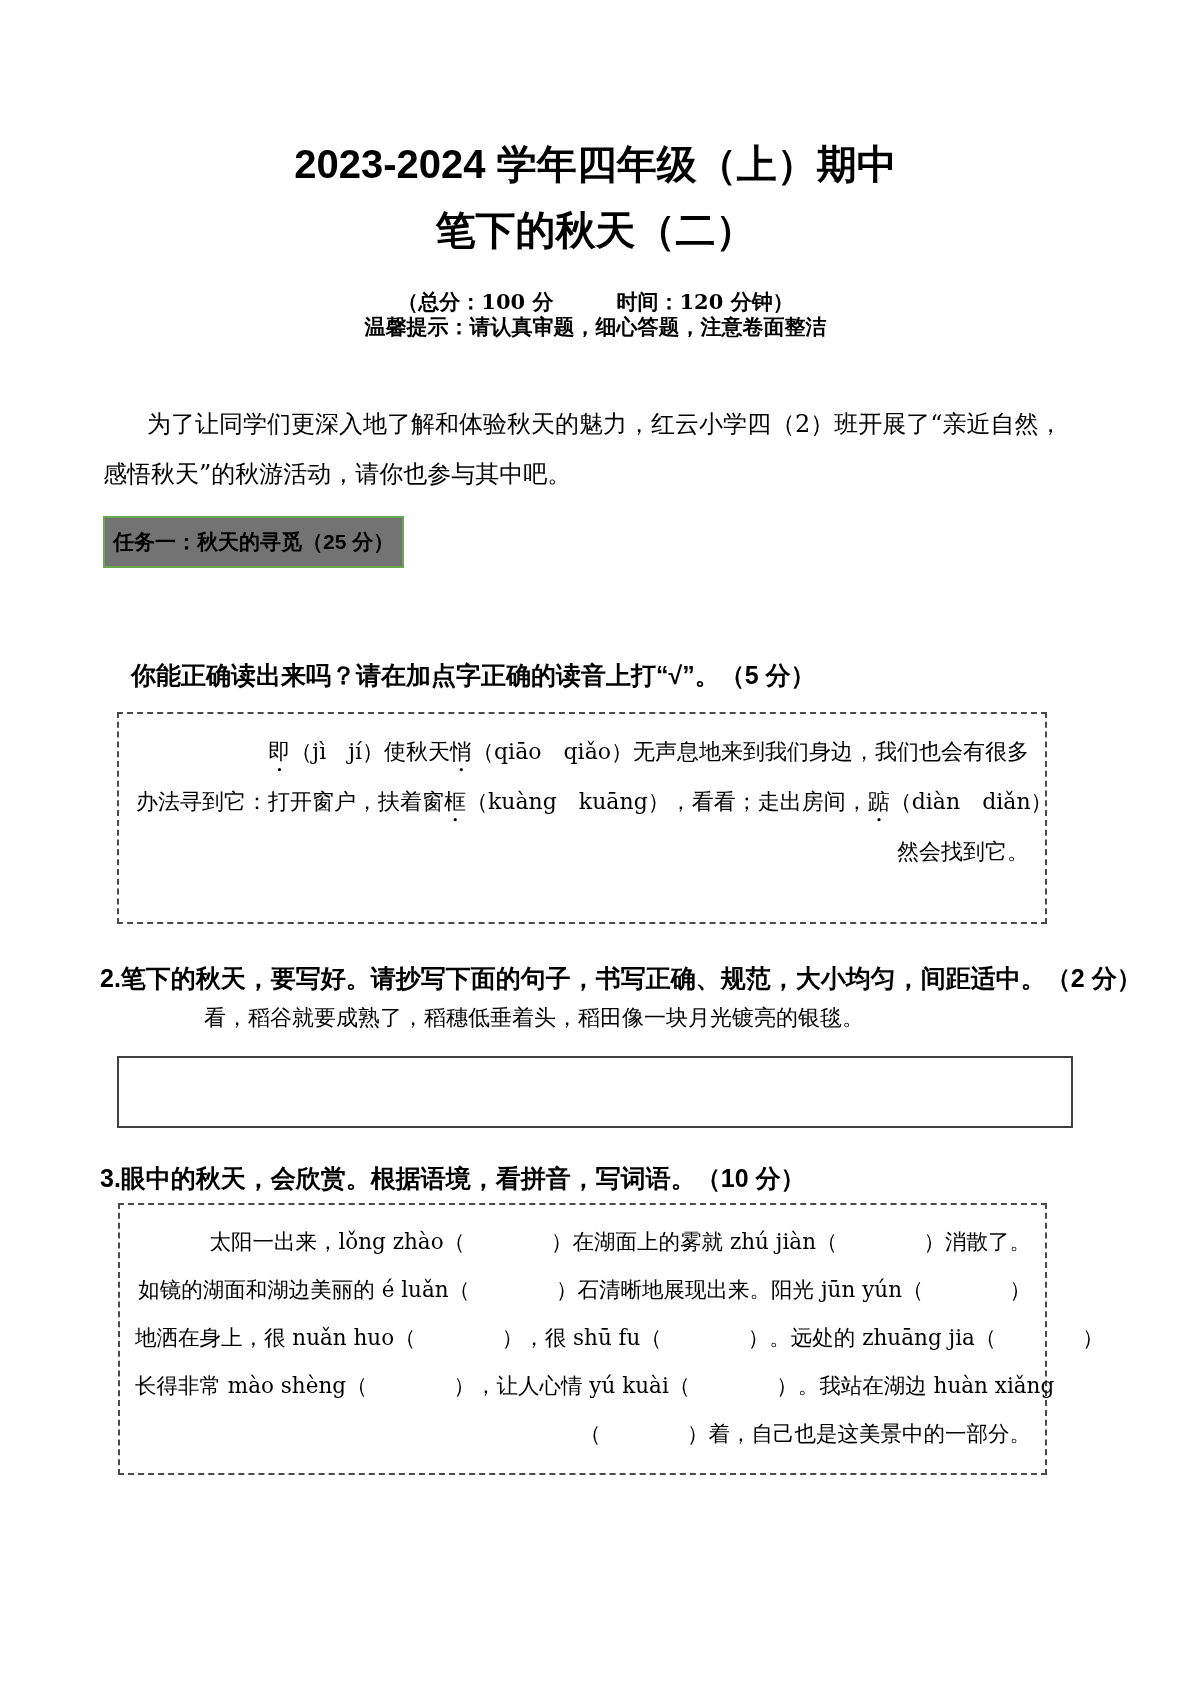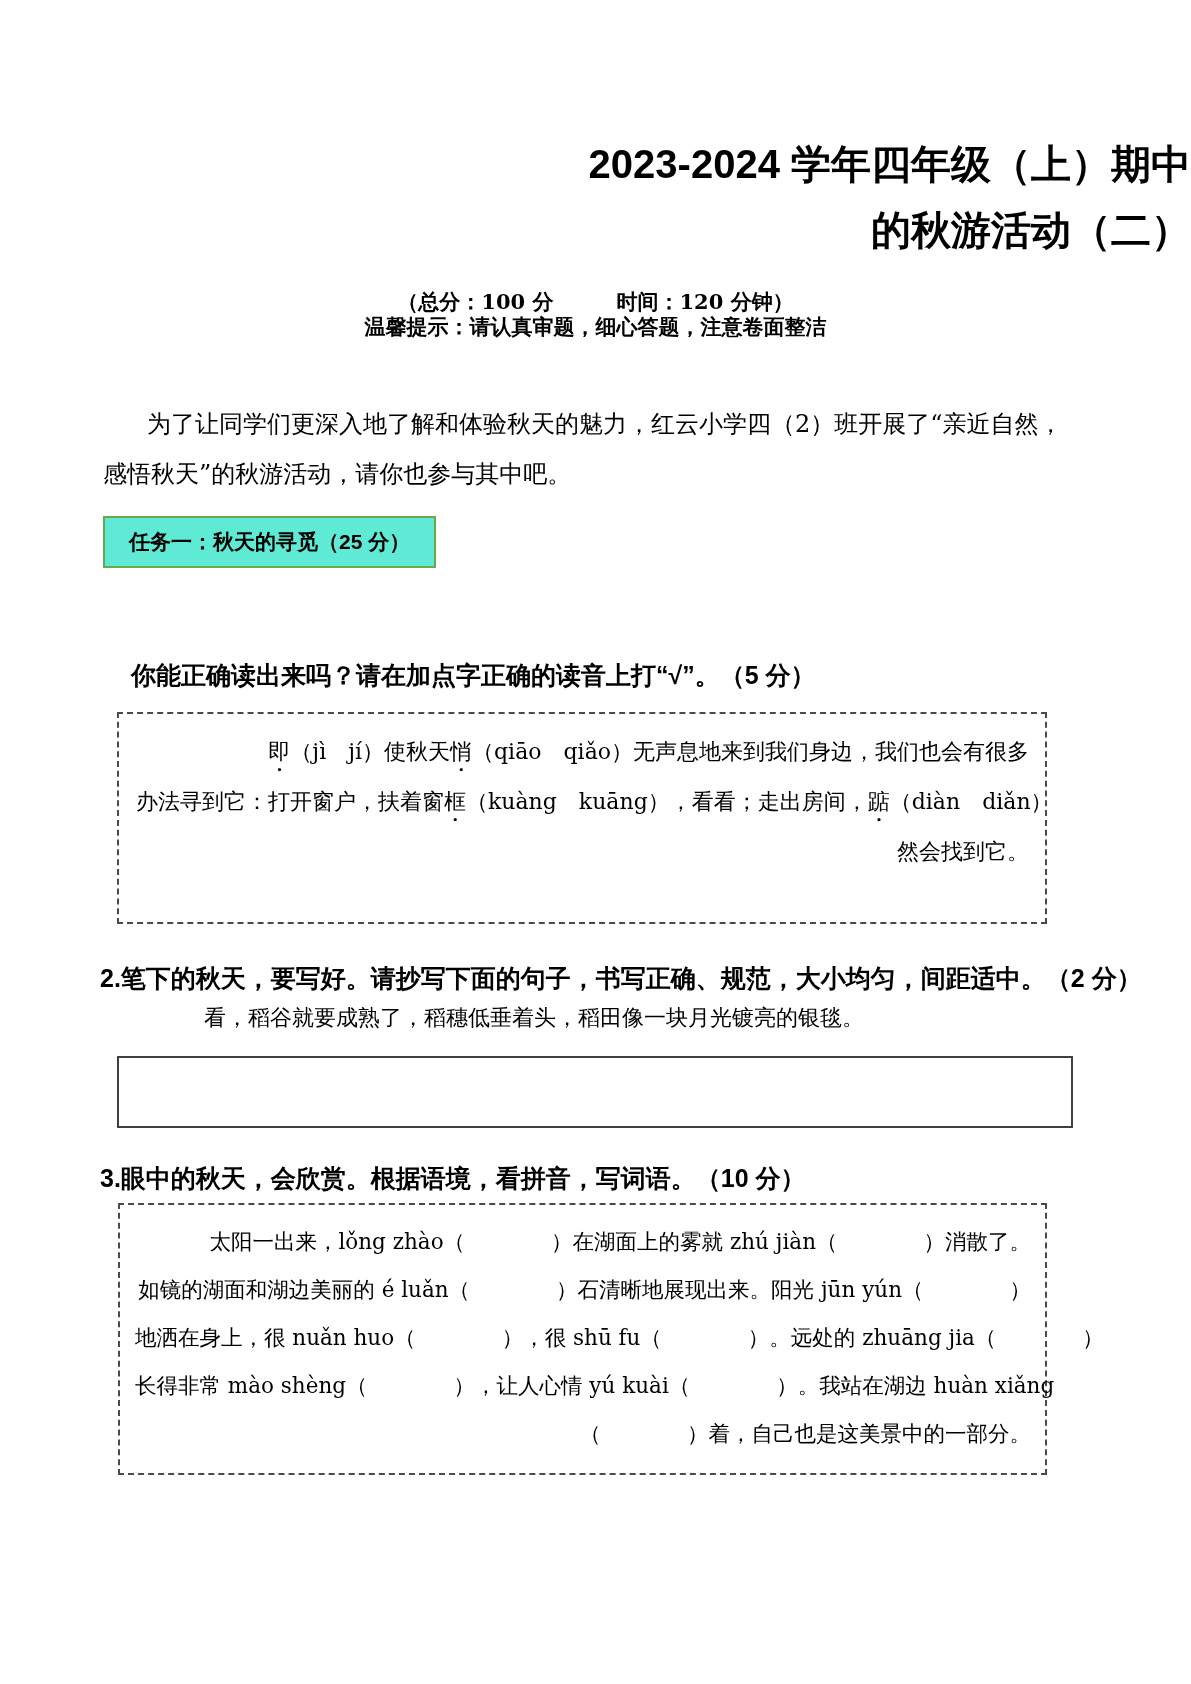--- a/index.html
+++ b/index.html
@@ -10,33 +10,32 @@
     color:#000000;
     font-family:"DejaVu Serif","Liberation Serif",serif;
     overflow:hidden;
   }
   .abs{position:absolute;}
   .centered{left:0;width:1191px;text-align:center;font-weight:bold;}
   .title{
     font-family:"Liberation Sans","DejaVu Sans",sans-serif;
     font-weight:700;font-size:40px;line-height:48px;
     white-space:pre;
-    text-align:right;
   }
   .meta-line{font-size:21px;line-height:26px;white-space:pre;}
   .intro-line{
     left:103px;width:988px;font-size:24px;line-height:50px;white-space:pre;
   }
   .indent2{text-indent:44px;}
   .task-banner{
     left:103px;top:516px;
     display:inline-block;
-    background:#5eead4;
+    background:#737373;
     border:2px solid #6aa84f;
-    padding:10px 24px;
+    padding:10px 8px;
     font-family:"Liberation Sans","DejaVu Sans",sans-serif;
     font-weight:700;font-size:21px;line-height:28px;
     white-space:pre;
   }
   .stem{
     font-family:"Liberation Sans","DejaVu Sans",sans-serif;
     font-weight:700;font-size:25px;line-height:49px;white-space:pre;
   }
   .dashed-box{
     border:2px dashed #4a4a4a;
@@ -70,21 +69,21 @@
     background:#ffffff;
   }
 </style>
 </head>
 <body>
 
 <div class="page">
 
   <div class="abs centered title" style="top:140px;">2023-2024 学年四年级（上）期中</div>
 
-  <div class="abs centered title" style="top:206px;">的秋游活动（二）</div>
+  <div class="abs centered title" style="top:206px;">笔下的秋天（二）</div>
 
   <div class="abs centered meta-line" style="top:289px;">（总分：100 分　　　时间：120 分钟）</div>
 
   <div class="abs centered meta-line" style="top:314px;">温馨提示：请认真审题，细心答题，注意卷面整洁</div>
 
   <div class="abs intro-line indent2" style="top:399px;">为了让同学们更深入地了解和体验秋天的魅力，红云小学四（2）班开展了“亲近自然，</div>
   <div class="abs intro-line" style="top:449px;">感悟秋天”的秋游活动，请你也参与其中吧。</div>
 
   <div class="abs task-banner">任务一：秋天的寻觅（25 分）</div>
 

